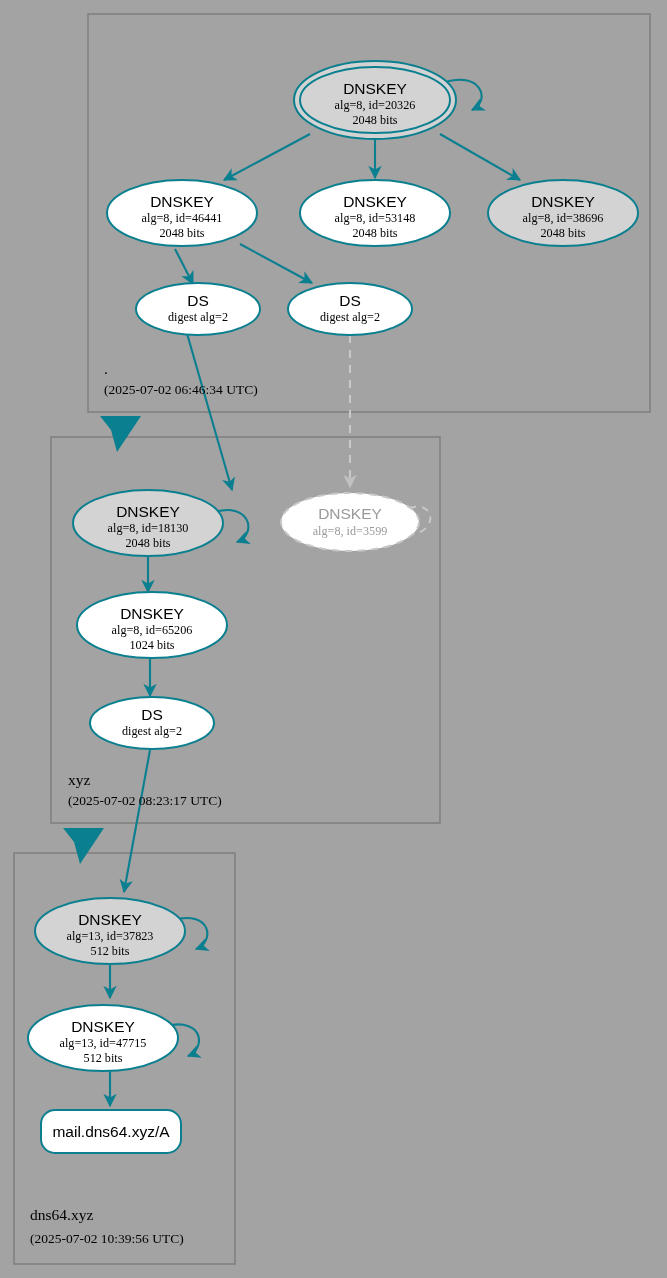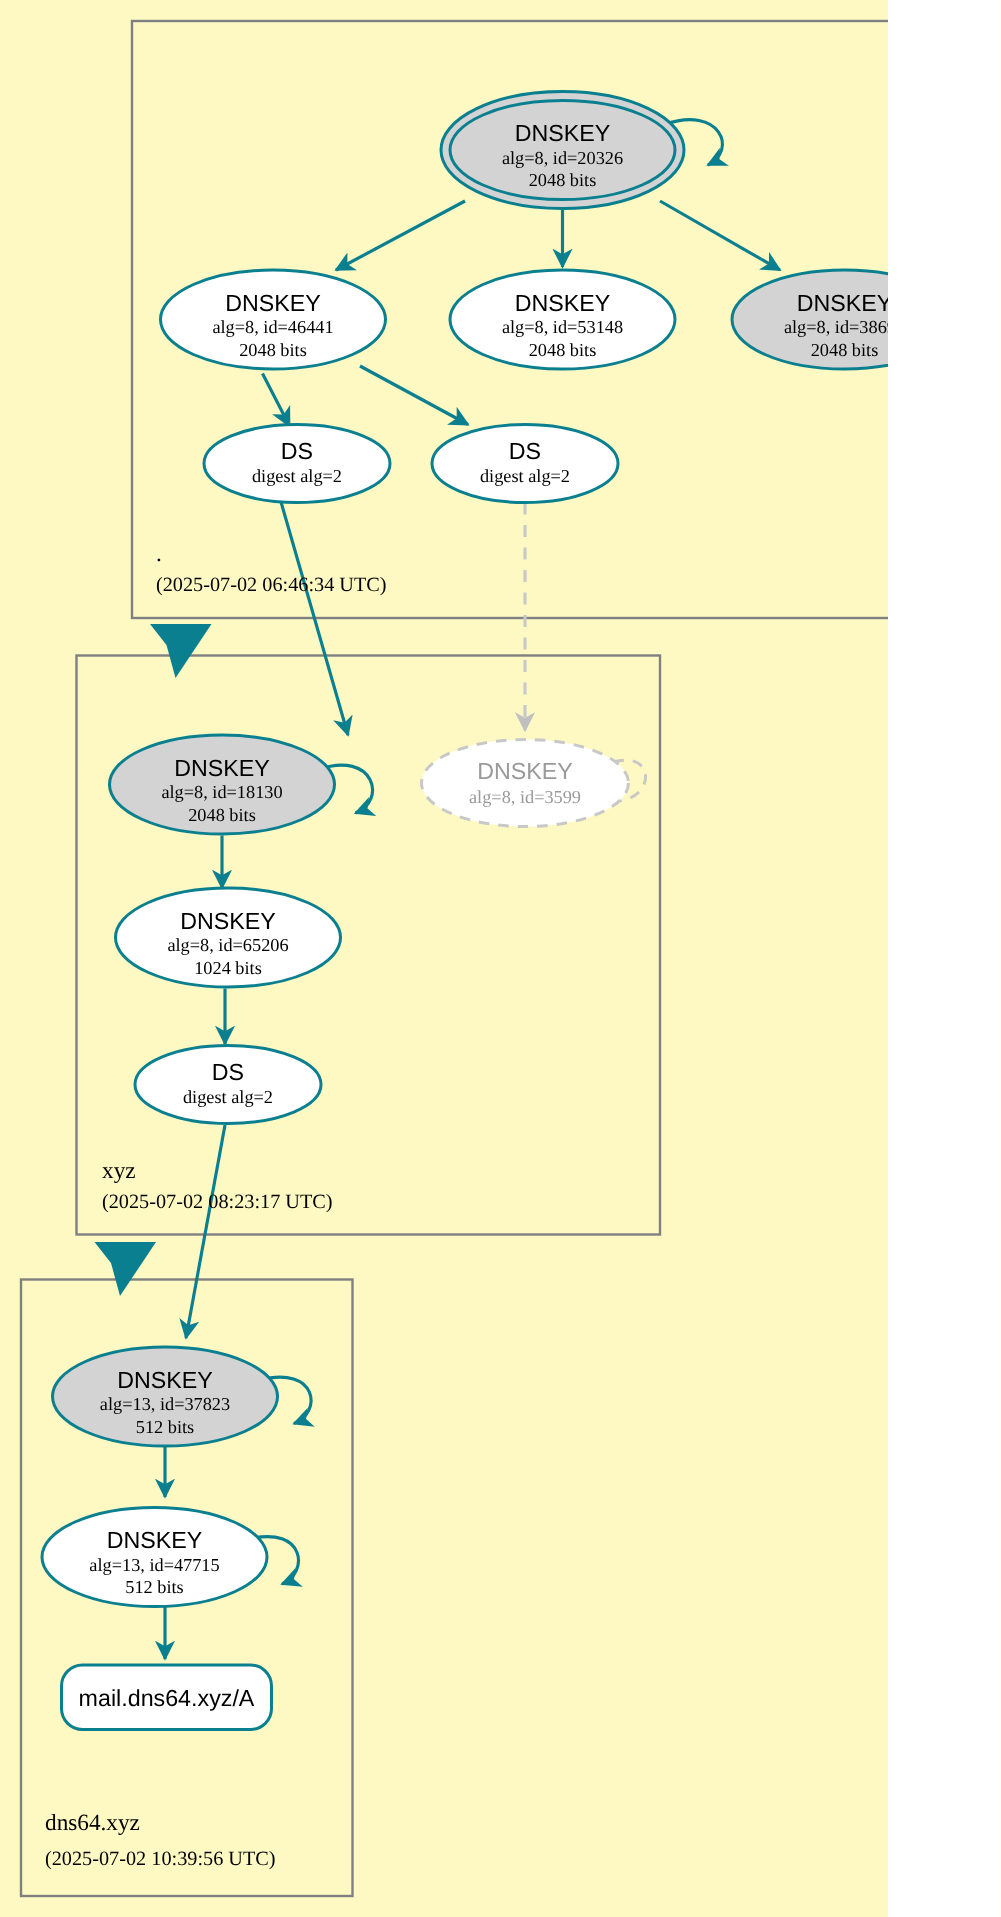--- a/index.html
+++ b/index.html
@@ -2,23 +2,23 @@
 <html><head>
 <meta charset="utf-8">
 <style>
   html, body {
     margin: 0;
     padding: 0;
     background: #ffffff;
   }
   #canvas {
     position: relative;
-    width: 592px;
+    width: 667px;
     height: 1278px;
-    background: #fef9c3;
+    background: #a3a3a3;
     font-family: "Liberation Serif", serif;
     overflow: hidden;
   }
   svg#graph {
     position: absolute;
     top: 0;
     left: 0;
     width: 667px;
     height: 1278px;
   }

